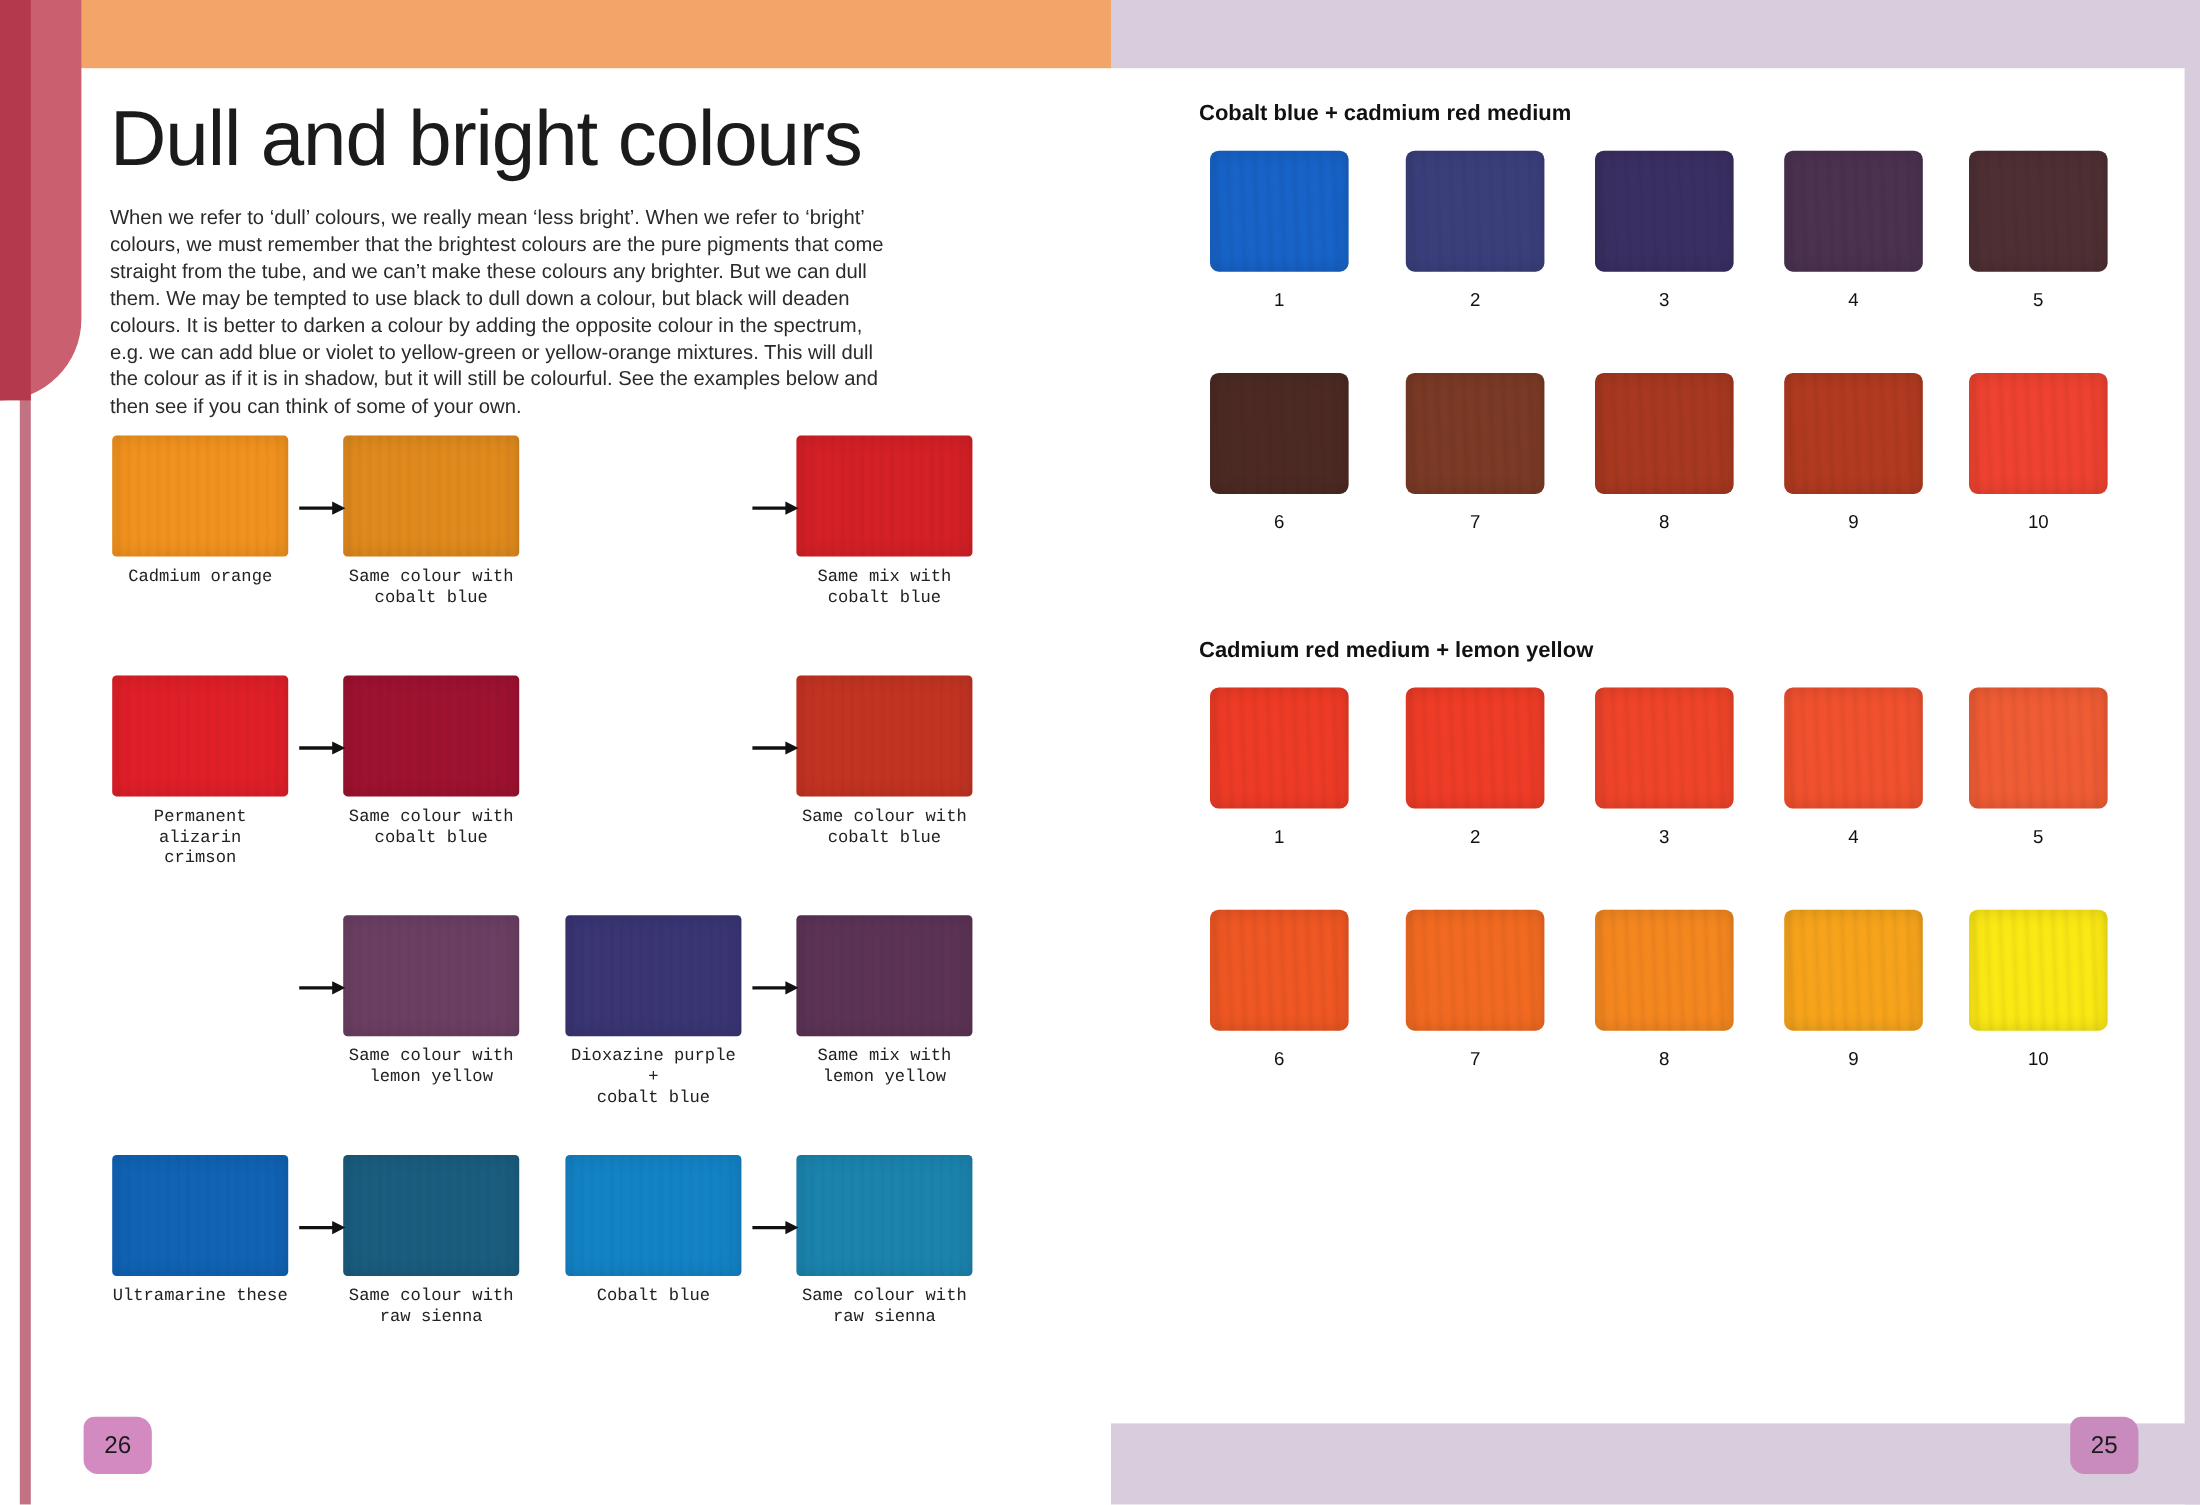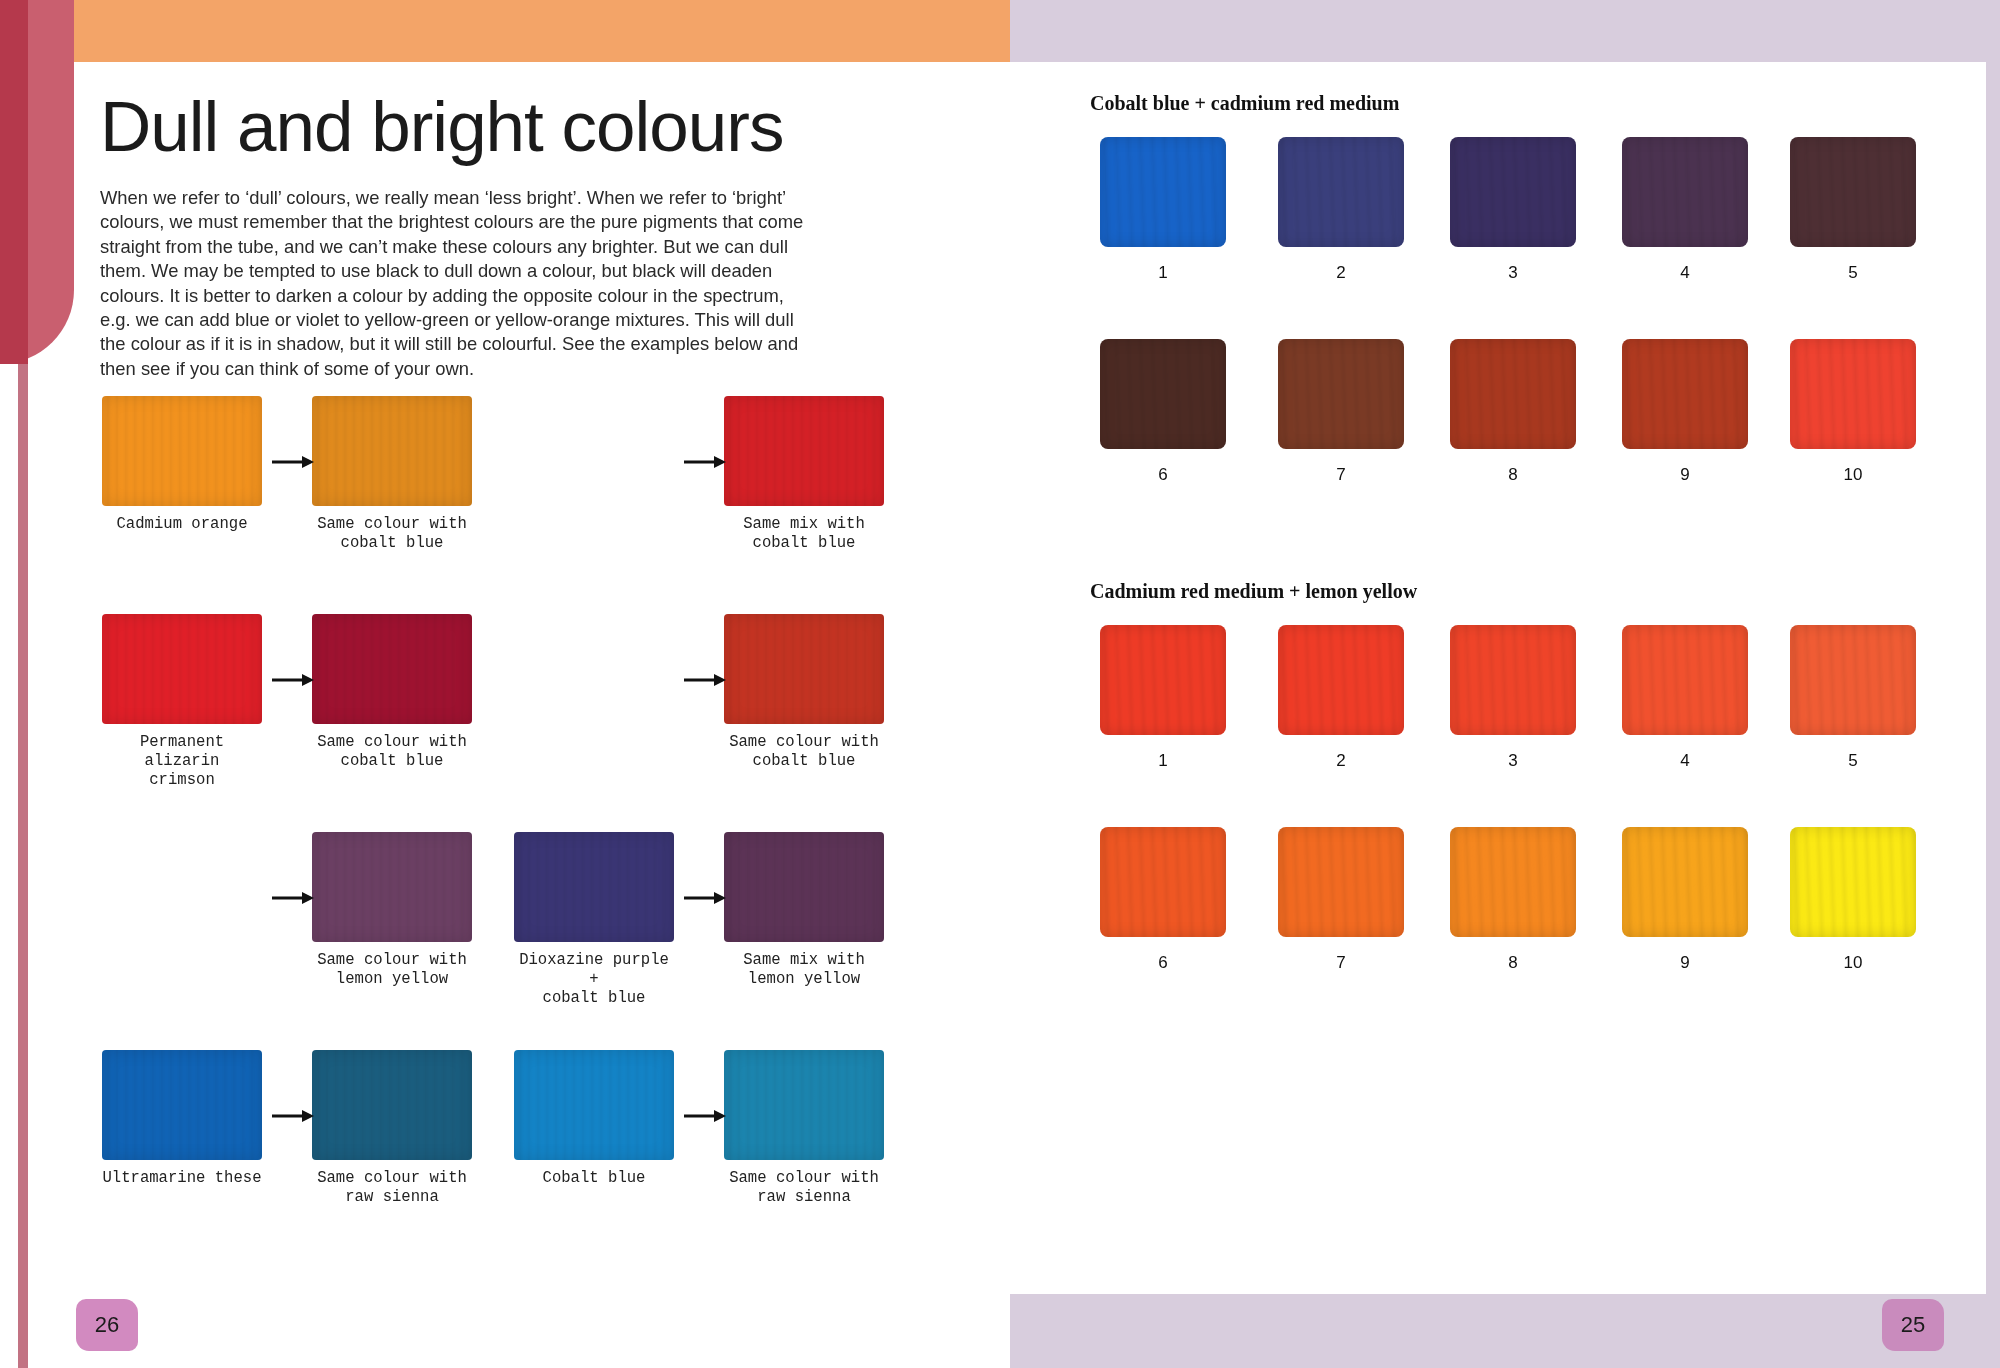--- a/index.html
+++ b/index.html
@@ -128,21 +128,21 @@
     width: 46px;
     height: 20px;
   }
   .arrow.a0 { left: 180px; }
   .arrow.a1 { left: 592px; }
   .arrow svg { display:block; }
 
   .pagenum-blob {
     position: absolute;
     left: 76px;
-    bottom: 17px;
+    bottom: 28px;
     width: 62px;
     height: 52px;
     background: #d28ac0;
     border-radius: 10px 14px 9px 13px;
     display: flex;
     align-items: center;
     justify-content: center;
     font-size: 22px;
     color: #1b1b1b;
     font-family: "Liberation Sans", sans-serif;
@@ -183,21 +183,21 @@
   .section {
     position: absolute;
     left: 80px;
     width: 850px;
   }
   .section-title {
     font-size: 20px;
     font-weight: bold;
     color: #111;
     margin: 0 0 22px 0;
-    font-family: Liberation Serif, serif;
+    font-family: Liberation Sans, sans-serif;
   }
   .chip-row {
     position: relative;
     height: 180px;
   }
   .chip-cell {
     position: absolute;
     width: 146px;
     text-align: center;
   }

